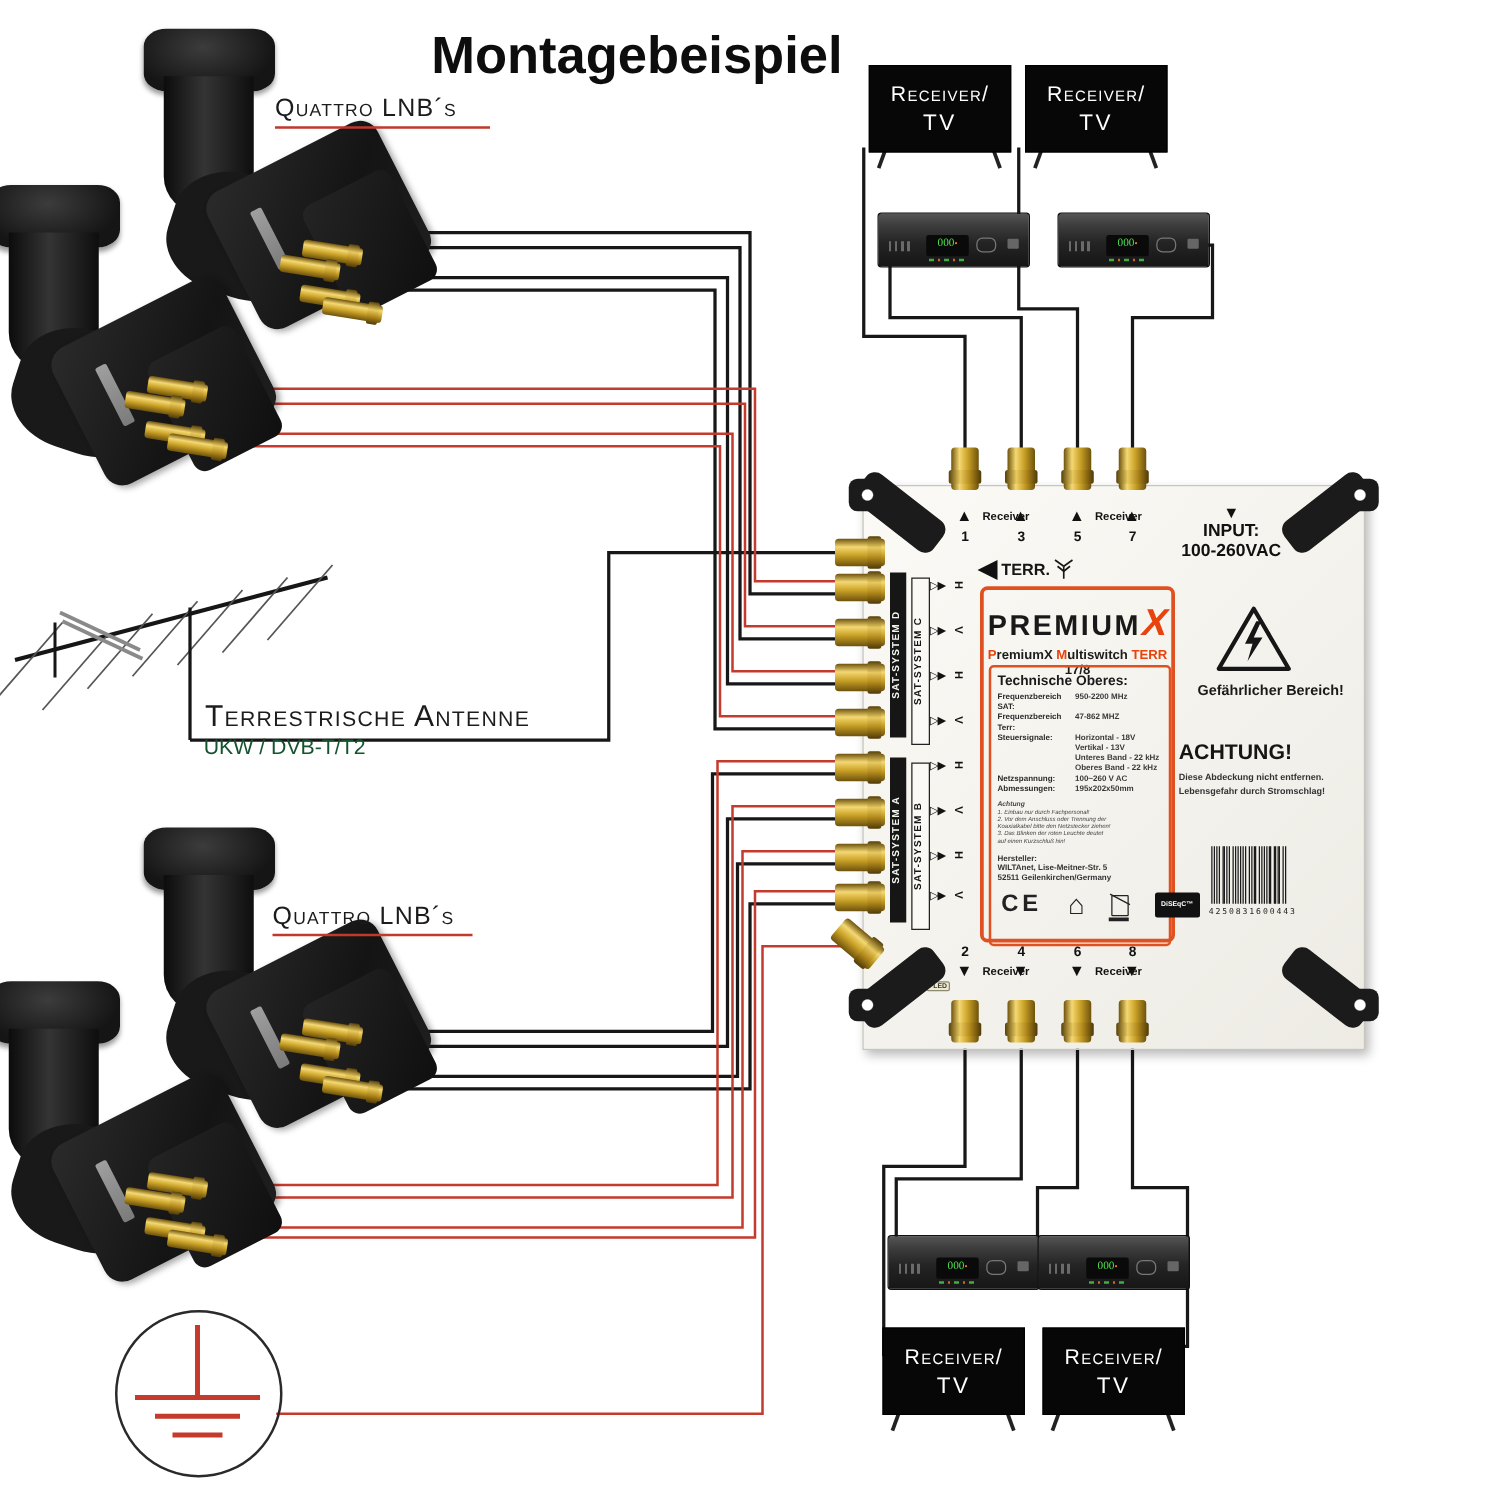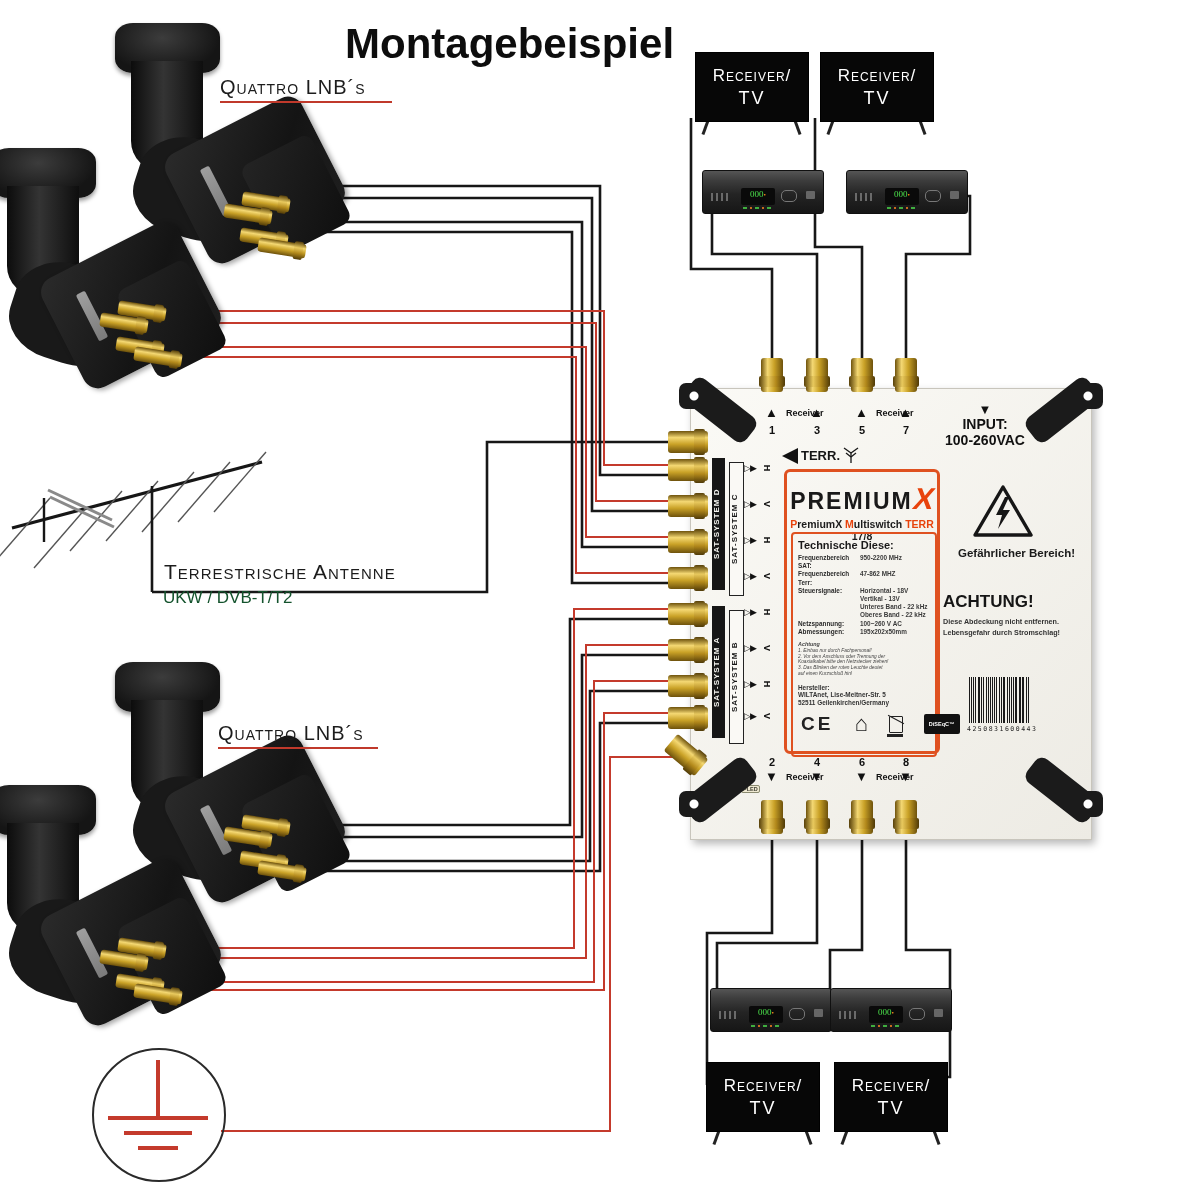--- a/index.html
+++ b/index.html
@@ -5,21 +5,21 @@
   html,body{margin:0;padding:0;background:#fff;}
   #diagram{position:relative;width:1200px;height:1200px;background:#fff;overflow:hidden;
            font-family:"Liberation Sans",sans-serif;color:#111;}
   #wires{position:absolute;left:0;top:0;z-index:1;}
   .abs{position:absolute;}
 
   
   .page-title{font-size:42px;font-weight:bold;letter-spacing:0px;color:#0d0d0d;}
   .quattro{font-size:20px;font-variant:small-caps;letter-spacing:1px;color:#1c1c1c;z-index:5;}
   .redline{height:2px;background:#c0392b;z-index:5;}
-  .terrlabel{font-size:21px;font-variant:small-caps;letter-spacing:1px;color:#1c1c1c;z-index:2;}
+  .terrlabel{font-size:24px;font-variant:small-caps;letter-spacing:1px;color:#1c1c1c;z-index:2;}
   .ukwlabel{font-size:17px;color:#14532d;z-index:2;}
 
   
   .lnb{position:absolute;width:310px;height:250px;z-index:2;}
   .lnb>div{position:absolute;}
   .lnb-cap{left:8px;top:0;width:105px;height:50px;border-radius:18px/14px;
     background:radial-gradient(ellipse at 45% 30%,#3c3c3c,#151515 70%);box-shadow:0 3px 4px rgba(0,0,0,.4);}
   .lnb-neck{left:24px;top:38px;width:72px;height:110px;border-radius:0 0 30px 30px;
     background:linear-gradient(90deg,#0c0c0c,#343434 45%,#0e0e0e);}
   .lnb-elbow{left:28px;top:118px;width:125px;height:98px;border-radius:45% 55% 50% 40%;
@@ -331,21 +331,21 @@
     </div>
 
     <div class="terr-vert">TERR</div>
 
     <div class="abs" id="orange-box">
       <div id="ms-logo">
         <span class="brand">PREMIUM</span><span class="brandx">X</span>
       </div>
       <div id="ms-subtitle"><span class="accent">P</span><span class="dark">remiumX </span><span class="accent">M</span><span class="dark">ultiswitch </span><span class="accent">TERR</span><span class="dark"> 17/8</span></div>
       <div id="tech-box">
-        <div id="tech-heading">Technische Diese:</div>
+        <div id="tech-heading">Technische Oberes:</div>
         <div id="tech-rows">
             <div class="trow">
               <span class="tl">Frequenzbereich SAT:</span>
               <span class="tv">950-2200 MHz</span>
             </div>
             <div class="trow">
               <span class="tl">Frequenzbereich Terr:</span>
               <span class="tv">47-862 MHZ</span>
             </div>
             <div class="trow">

